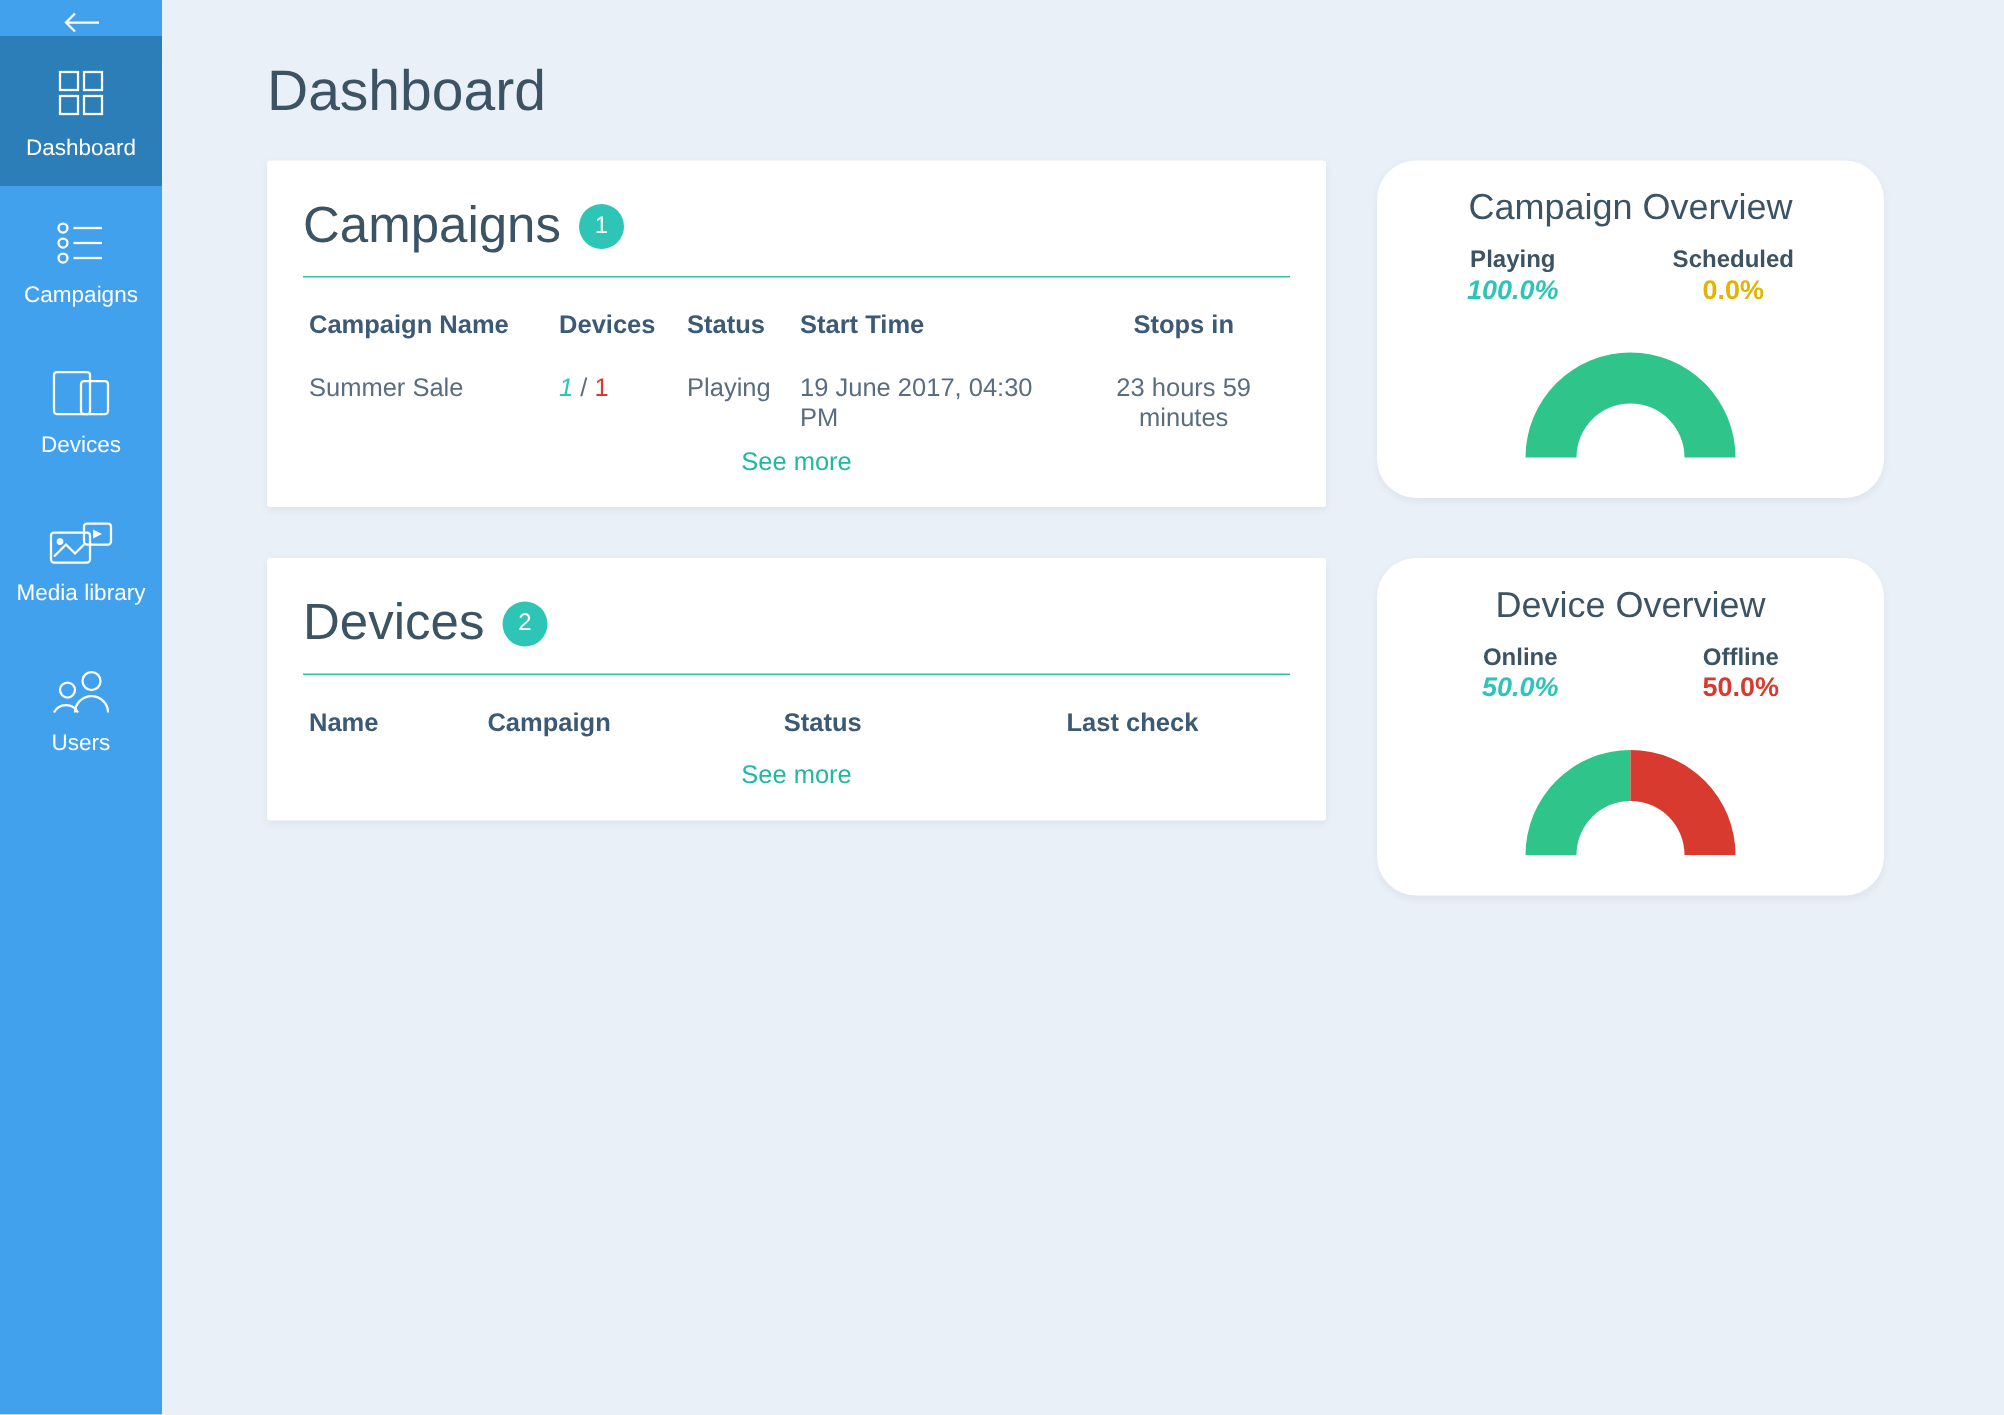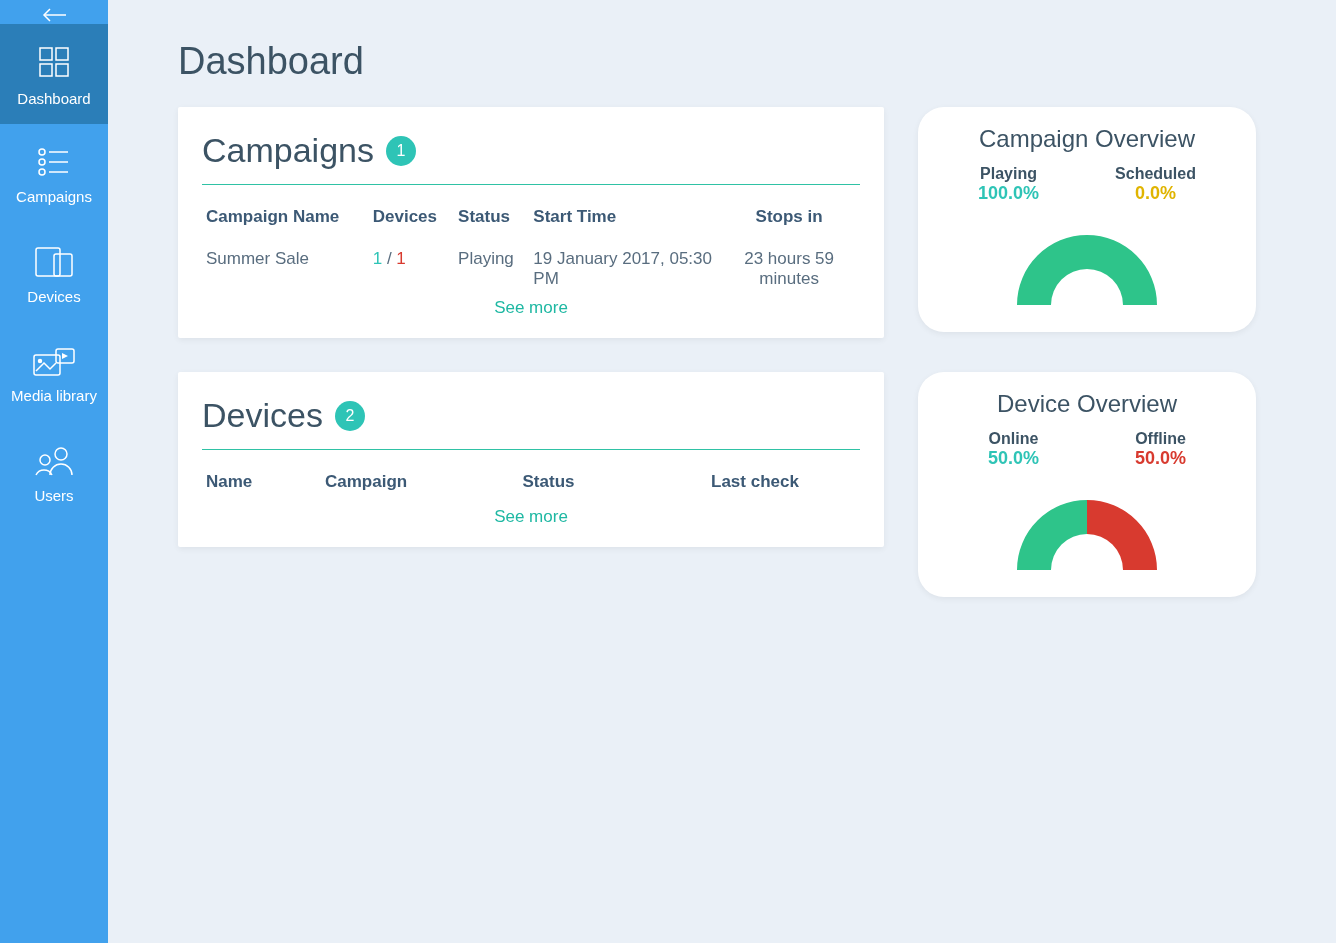--- a/index.html
+++ b/index.html
@@ -117,21 +117,21 @@
     padding: 8px 4px 14px 4px;
   }
   table.data th.right, table.data td.right { text-align: center; }
   table.data td {
     color: #596d7f;
     font-size: 17px;
     padding: 8px 4px;
     vertical-align: top;
     font-weight: 300;
   }
-  .teal { color: #2ec4b6; }
+  .teal { color: #2ec4b6; font-style: italic; }
   .red  { color: #d83a2f; }
   .gold { color: #e0b400; }
 
   .see-more {
     text-align: center;
     margin-top: 1px;
   }
   .see-more a {
     color: #1fb8a3;
     text-decoration: none;
@@ -260,21 +260,21 @@
             <th class="right">Stops in</th>
           </tr>
         </thead>
         <tbody>
           <tr>
             <td>Summer Sale</td>
             <td>
               <span class="teal">1</span><span> / </span><span class="red">1</span>
             </td>
             <td>Playing</td>
-            <td style="max-width:160px">19 January 2017, 05:30 PM</td>
+            <td style="max-width:160px">19 June 2017, 04:30 PM</td>
             <td class="right" style="max-width:120px">23 hours 59 minutes</td>
           </tr>
         </tbody>
       </table>
       <div class="see-more">
         <a>See more</a>
       </div>
     </section>
 
     <section class="card narrow">

